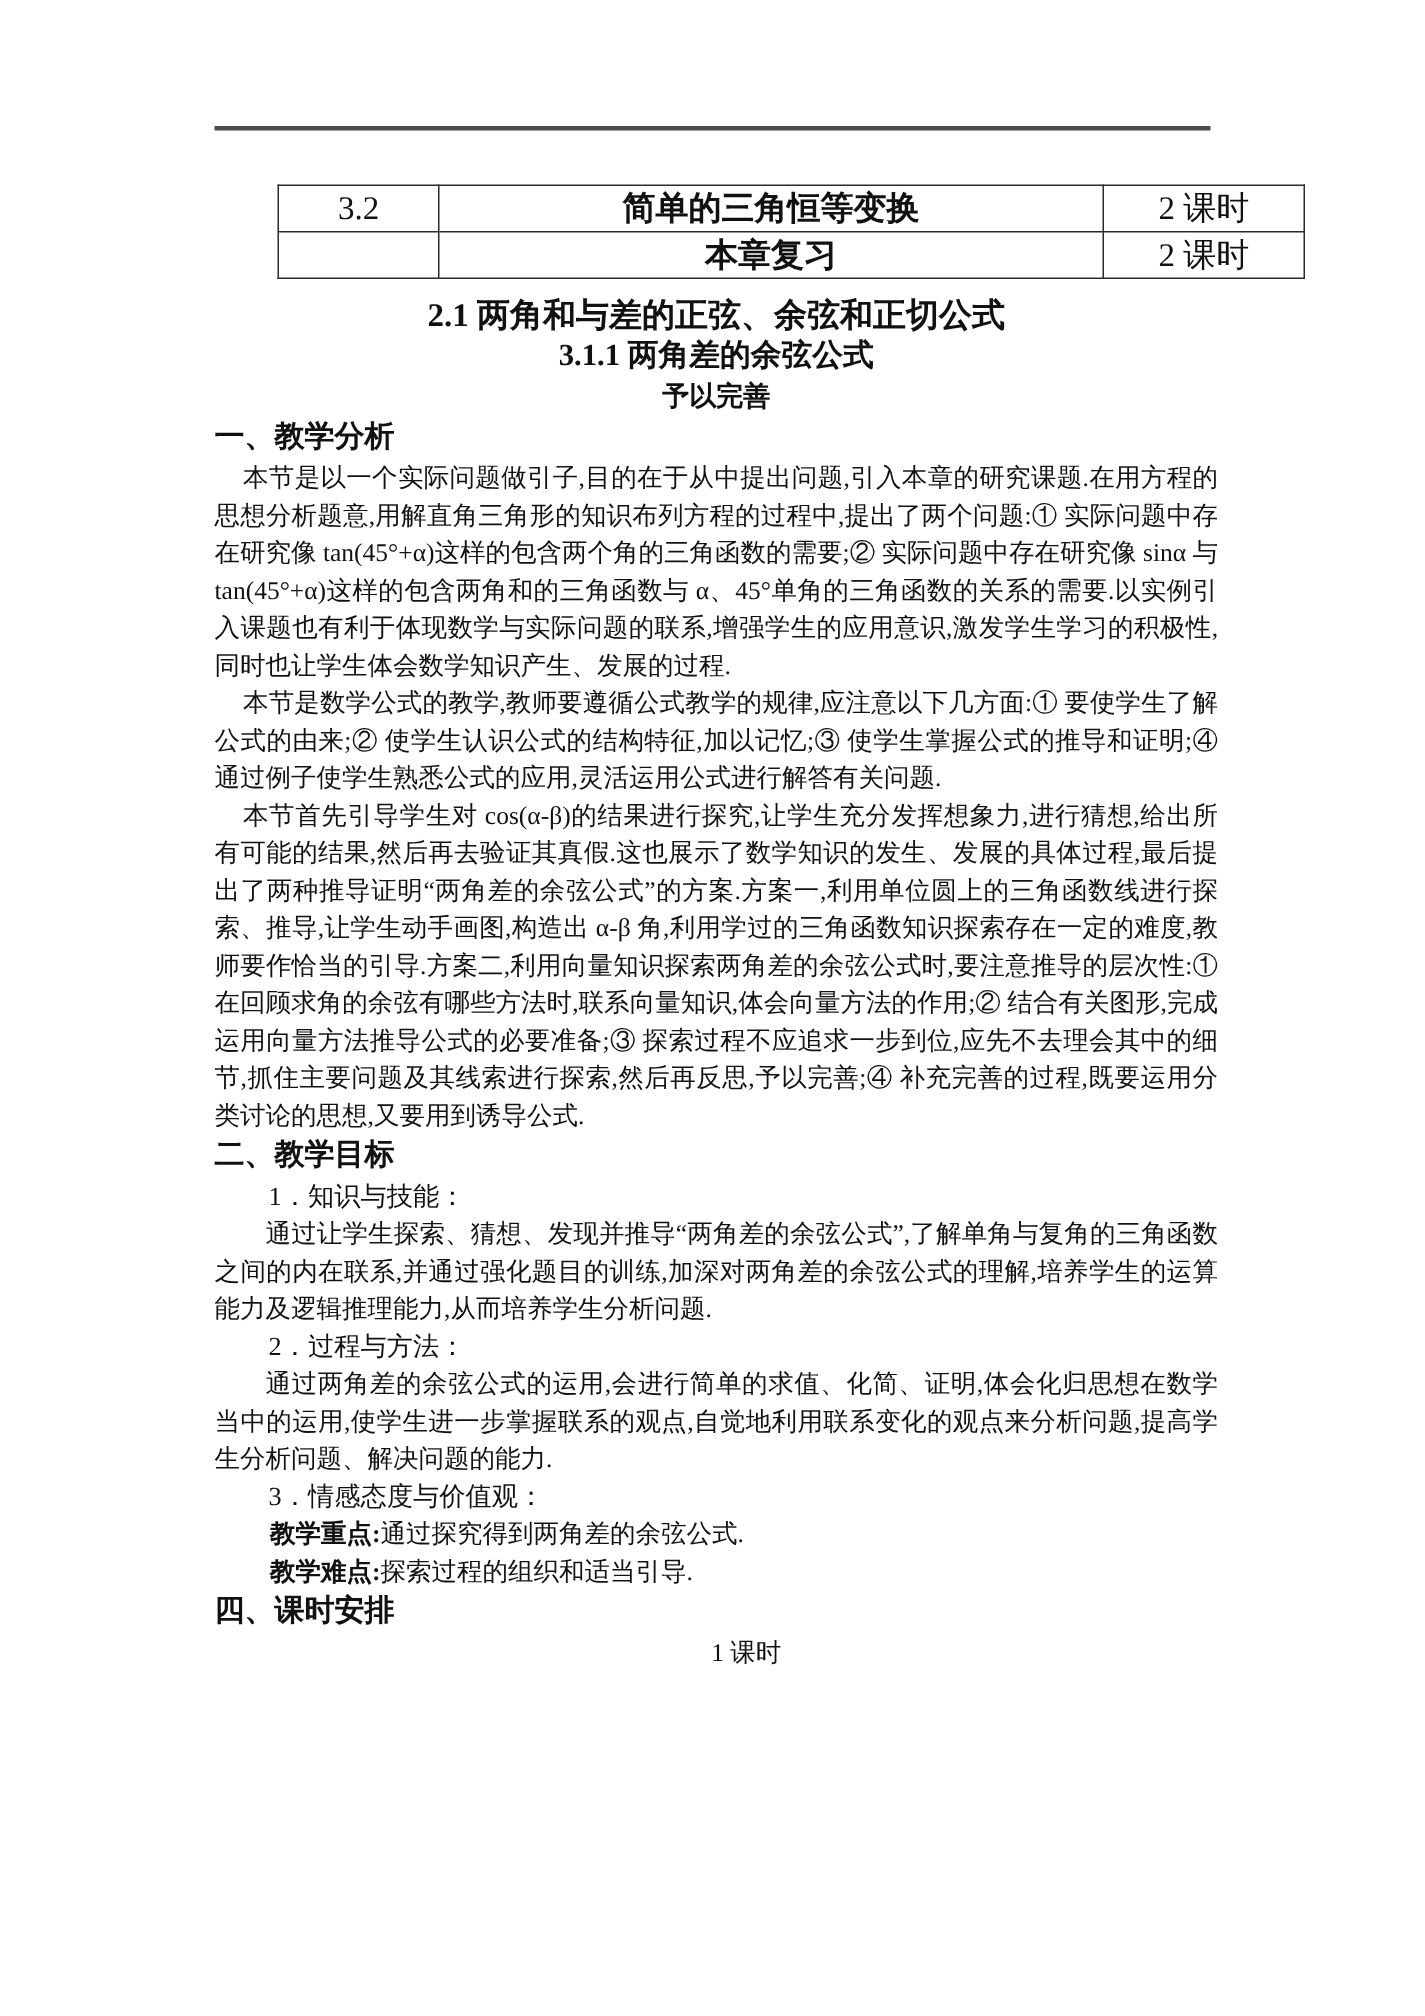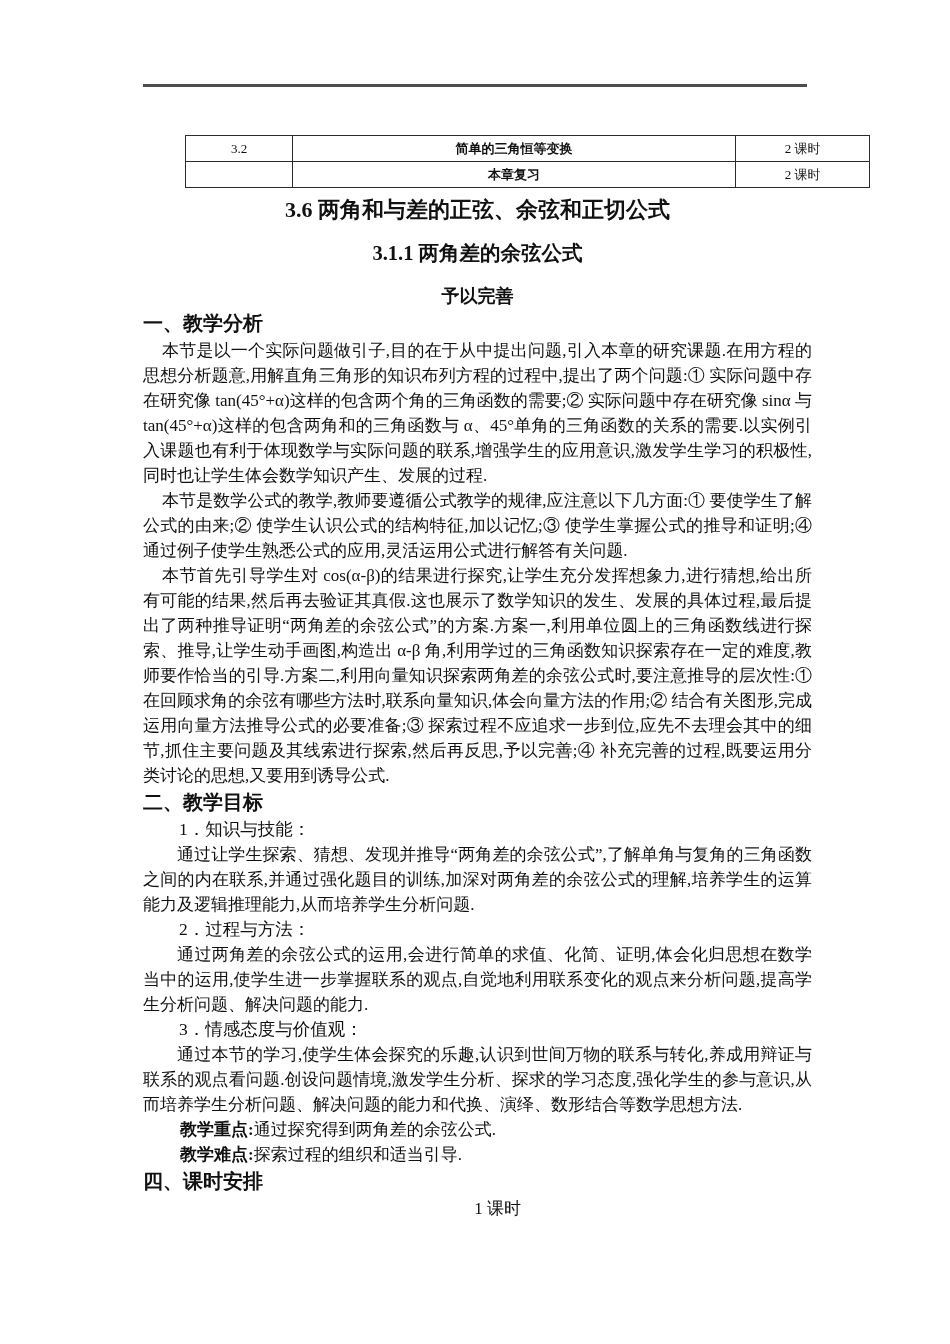--- a/index.html
+++ b/index.html
@@ -16,22 +16,21 @@
     left: 143px; top: 84px;
     width: 664px; height: 3px;
     background: #4d4d4d;
   }
   table.sched {
     position: absolute;
     left: 185px; top: 123px;
     width: 669px;
     border-collapse: collapse;
     table-layout: fixed;
-    font-size: 13px;
-    margin-top: 12px;
+    font-size: 22px;
   }
   table.sched td {
     border: 1.6px solid #2b2b2b;
     text-align: center;
     vertical-align: middle;
     height: 25px;
     padding: 0 2px;
     overflow: hidden;
     white-space: nowrap;
   }
@@ -45,21 +44,21 @@
     width: 669px;
   }
   .t1 {
     font-size: 22px; font-weight: bold;
     text-align: center; line-height: 28px;
     margin: 0;
   }
   .t2 {
     font-size: 20.5px; font-weight: bold;
     text-align: center; line-height: 27px;
-    margin: 16px;
+    margin: 0;
   }
   .t3 {
     font-size: 18px; font-weight: bold;
     text-align: center; line-height: 26px;
     margin: 0;
   }
   .sec-h {
     font-size: 20px; font-weight: bold;
     line-height: 29px;
     margin: 0;
@@ -116,39 +115,38 @@
     <tr>
       <td class="c-sec"></td>
       <td class="c-title">本章复习</td>
       <td class="c-per">2 课时</td>
     </tr>
   </tbody>
 </table>
 
 <div class="content">
 
-  <h1 class="t1">3.6 两角和与差的正弦、余弦和正切公式</h1>
+  <h1 class="t1">2.1 两角和与差的正弦、余弦和正切公式</h1>
   <h2 class="t2">3.1.1 两角差的余弦公式</h2>
   <h3 class="t3">予以完善</h3>
 
   <h4 class="sec-h">一、教学分析</h4>
   <p class="body">本节是以一个实际问题做引子,目的在于从中提出问题,引入本章的研究课题.在用方程的思想分析题意,用解直角三角形的知识布列方程的过程中,提出了两个问题:① 实际问题中存在研究像 tan(45°+α)这样的包含两个角的三角函数的需要;② 实际问题中存在研究像 sinα 与tan(45°+α)这样的包含两角和的三角函数与 α、45°单角的三角函数的关系的需要.以实例引入课题也有利于体现数学与实际问题的联系,增强学生的应用意识,激发学生学习的积极性,同时也让学生体会数学知识产生、发展的过程.</p>
   <p class="body">本节是数学公式的教学,教师要遵循公式教学的规律,应注意以下几方面:① 要使学生了解公式的由来;② 使学生认识公式的结构特征,加以记忆;③ 使学生掌握公式的推导和证明;④ 通过例子使学生熟悉公式的应用,灵活运用公式进行解答有关问题.</p>
   <p class="body">本节首先引导学生对 cos(α-β)的结果进行探究,让学生充分发挥想象力,进行猜想,给出所有可能的结果,然后再去验证其真假.这也展示了数学知识的发生、发展的具体过程,最后提出了两种推导证明“两角差的余弦公式”的方案.方案一,利用单位圆上的三角函数线进行探索、推导,让学生动手画图,构造出 α-β 角,利用学过的三角函数知识探索存在一定的难度,教师要作恰当的引导.方案二,利用向量知识探索两角差的余弦公式时,要注意推导的层次性:① 在回顾求角的余弦有哪些方法时,联系向量知识,体会向量方法的作用;② 结合有关图形,完成运用向量方法推导公式的必要准备;③ 探索过程不应追求一步到位,应先不去理会其中的细节,抓住主要问题及其线索进行探索,然后再反思,予以完善;④ 补充完善的过程,既要运用分类讨论的思想,又要用到诱导公式.</p>
 
   <h4 class="sec-h">二、教学目标</h4>
 
   <h5 class="sub-h">1．知识与技能：</h5>
   <p class="sub-body">通过让学生探索、猜想、发现并推导“两角差的余弦公式”,了解单角与复角的三角函数之间的内在联系,并通过强化题目的训练,加深对两角差的余弦公式的理解,培养学生的运算能力及逻辑推理能力,从而培养学生分析问题.</p>
 
   <h5 class="sub-h">2．过程与方法：</h5>
   <p class="sub-body">通过两角差的余弦公式的运用,会进行简单的求值、化简、证明,体会化归思想在数学当中的运用,使学生进一步掌握联系的观点,自觉地利用联系变化的观点来分析问题,提高学生分析问题、解决问题的能力.</p>
 
   <h5 class="sub-h">3．情感态度与价值观：</h5>
-  <p class="sub-body">通过本节的学习,使学生体会探究的乐趣,认识到世间万物的联系与转化,养成用辩证与联系的观点看问题.创设问题情境,激发学生分析、探求的学习态度,强化学生的参与意识,从而培养学生分析问题、解决问题的能力和代换、演绎、数形结合等数学思想方法.</p>
 
   <p class="kv-line">
     <span class="kv-label">教学重点:</span><span>通过探究得到两角差的余弦公式.</span>
   </p>
   <p class="kv-line">
     <span class="kv-label">教学难点:</span><span>探索过程的组织和适当引导.</span>
   </p>
 
   <h4 class="sec-h">四、课时安排</h4>
   <p class="plain-line">1 课时</p>

